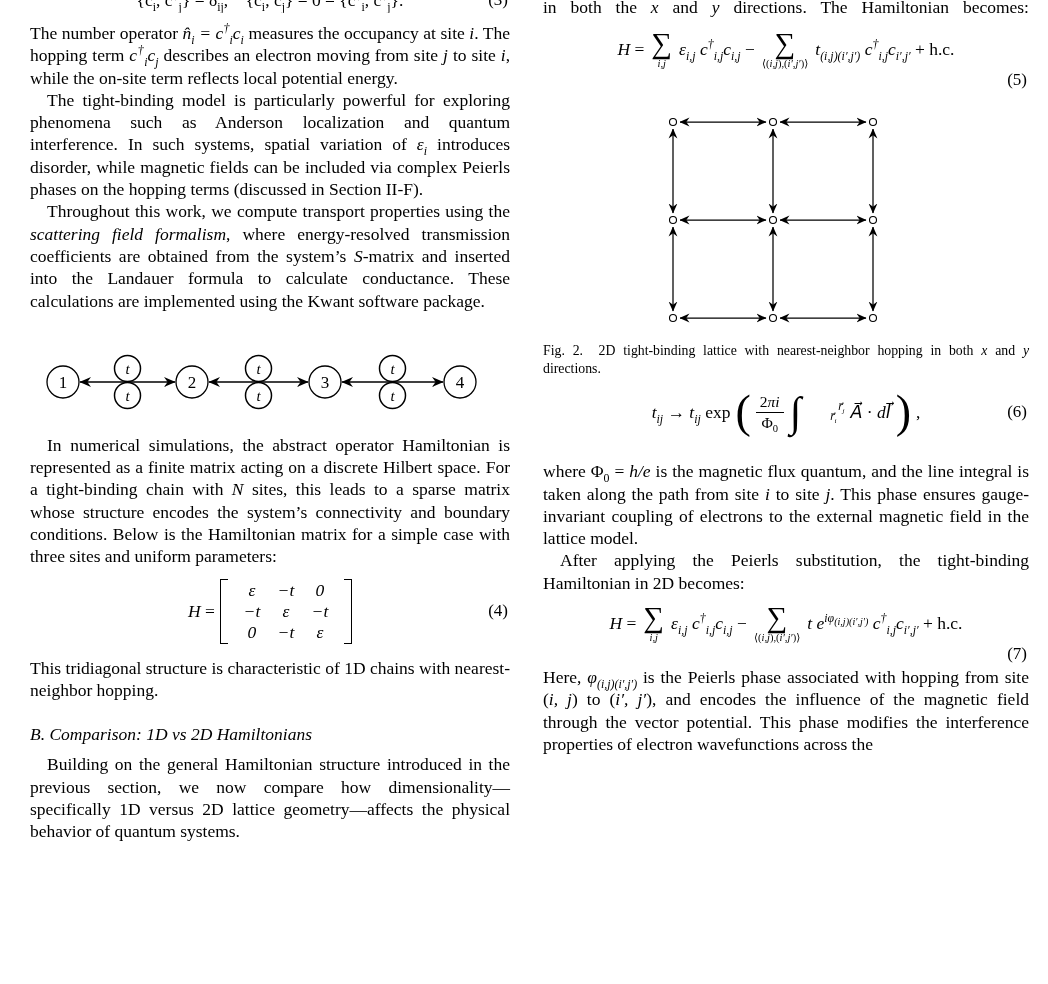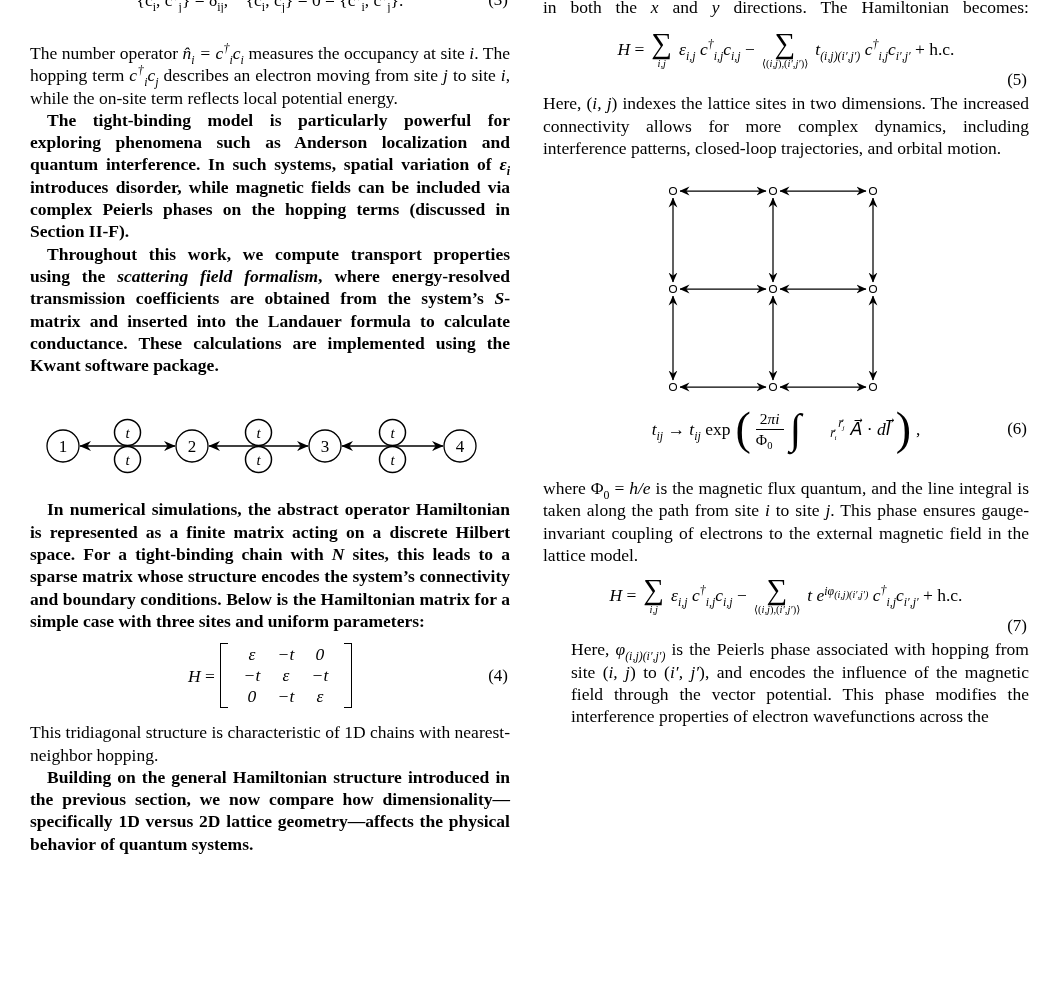--- a/index.html
+++ b/index.html
@@ -5,42 +5,42 @@
   html,body{margin:0;padding:0;}
   body{
     width:1048px;height:984px;position:relative;overflow:hidden;
     background:#ffffff;color:#000000;
     font-family:"Liberation Serif","DejaVu Serif","DejaVu Sans",serif;
   }
   .col{position:absolute;top:0;}
   p.body-text{
     margin:0;font-size:17.5px;line-height:22.3px;text-align:justify;
   }
-  .indent{text-indent:17px;font-weight:bold;}
+  .indent{text-indent:17px;}
   .fill-last{text-align-last:justify;}
   .caption{
     font-size:13.8px;line-height:18px;text-align:justify;color:#000;
   }
   sub,sup{font-size:68%;line-height:0;}
   sup sub{font-size:85%;}
   .equation{
     position:relative;display:flex;align-items:center;justify-content:center;
     font-size:17.5px;line-height:22px;gap:5px;
   }
   .eqnum{
     position:absolute;right:2px;top:50%;transform:translateY(-50%);
     font-style:normal;font-size:17px;
   }
   .eqnum-below{text-align:right;font-size:17px;padding-right:2px;margin-top:0px;}
   .eq-clip{height:13px;overflow:hidden;position:relative;}
   .eq3inner{margin-top:-11px;}
   .bigop{display:inline-flex;flex-direction:column;align-items:center;vertical-align:middle;margin:0 2px;}
   .bigop .op{font-size:29px;line-height:30px;font-style:normal;}
   .bigop .lim{font-size:10.5px;line-height:12px;white-space:nowrap;}
-  .frac{display:inline-flex;flex-direction:column;align-items:flex-start;font-size:15.5px;line-height:18px;vertical-align:middle;}
+  .frac{display:inline-flex;flex-direction:column;align-items:center;font-size:15.5px;line-height:18px;vertical-align:middle;}
   .frac .num{border-bottom:1.3px solid #000;padding:0 4px 1px;}
   .frac .den{padding-top:1px;}
   .intgrp{display:inline-flex;align-items:center;margin:0 1px;}
   .int{font-size:42px;line-height:46px;font-style:normal;}
   .intlims{display:inline-flex;flex-direction:column;justify-content:center;height:48px;font-size:10.5px;line-height:10px;margin-left:-3px;padding-left:40px;}
   .intlims .lo{margin-left:-8px;}
   .bigparen{font-size:46px;line-height:1;font-style:normal;font-weight:400;}
   .matrix{
     display:grid;grid-template-columns:repeat(3,minmax(26px,auto));
     column-gap:8px;font-style:italic;text-align:center;
@@ -62,21 +62,21 @@
 
 <div class="col" style="left:30px;width:480px;">
 
   <div class="eq-clip">
     <div class="equation eq3inner">
       <span>{c<sub>i</sub>, c<sup>†</sup><sub>j</sub>} = δ<sub>ij</sub>,&nbsp;&nbsp;&nbsp;&nbsp;{c<sub>i</sub>, c<sub>j</sub>} = 0 = {c<sup>†</sup><sub>i</sub>, c<sup>†</sup><sub>j</sub>}.</span>
       <span class="eqnum">(3)</span>
     </div>
   </div>
 
-  <p class="body-text" style="margin-top:29px;">The number operator <i>n̂<sub>i</sub> = c<sup>†</sup><sub>i</sub>c<sub>i</sub></i> measures the occupancy at site <i>i</i>. The hopping term <i>c<sup>†</sup><sub>i</sub>c<sub>j</sub></i> describes an electron moving from site <i>j</i> to site <i>i</i>, while the on-site term reflects local potential energy.</p>
+  <p class="body-text" style="margin-top:9px;">The number operator <i>n̂<sub>i</sub> = c<sup>†</sup><sub>i</sub>c<sub>i</sub></i> measures the occupancy at site <i>i</i>. The hopping term <i>c<sup>†</sup><sub>i</sub>c<sub>j</sub></i> describes an electron moving from site <i>j</i> to site <i>i</i>, while the on-site term reflects local potential energy.</p>
 
   <p class="body-text indent">The tight-binding model is particularly powerful for exploring phenomena such as Anderson localization and quantum interference. In such systems, spatial variation of <i>ε<sub>i</sub></i> introduces disorder, while magnetic fields can be included via complex Peierls phases on the hopping terms (discussed in Section II-F).</p>
 
   <p class="body-text indent">Throughout this work, we compute transport properties using the <i>scattering field formalism</i>, where energy-resolved transmission coefficients are obtained from the system’s <i>S</i>-matrix and inserted into the Landauer formula to calculate conductance. These calculations are implemented using the Kwant software package.</p>
 
   <svg class="fig" width="480" height="64" viewBox="0 0 480 64" style="margin-top:36px;">
     <defs>
       <marker id="ah1" viewBox="0 0 10 10" refX="9.5" refY="5" markerWidth="9" markerHeight="9" orient="auto-start-reverse">
         <path d="M0,0.6 L10,5 L0,9.4 L3.2,5 z" fill="#000"></path>
       </marker>
@@ -130,20 +130,21 @@
       <span>0</span>
       <span>−t</span>
       <span>ε</span>
     </span>
     <span class="mbracket mb-r"></span>
     <span class="eqnum">(4)</span>
   </div>
 
   <p class="body-text">This tridiagonal structure is characteristic of 1D chains with nearest-neighbor hopping.</p>
 
+  <h3 class="subheading">B. Comparison: 1D vs 2D Hamiltonians</h3>
 
   <p class="body-text indent">Building on the general Hamiltonian structure introduced in the previous section, we now compare how dimensionality—specifically 1D versus 2D lattice geometry—affects the physical behavior of quantum systems.</p>
 
 </div>
 
 <div class="col" style="left:543px;width:486px;">
 
   <p class="body-text fill-last" style="margin-top:-4px;">in both the <i>x</i> and <i>y</i> directions. The Hamiltonian becomes:</p>
 
   <div class="equation" style="margin-top:10px;">
@@ -154,21 +155,20 @@
     </span>
     <span><i>ε<sub>i,j</sub> c<sup>†</sup><sub>i,j</sub>c<sub>i,j</sub></i> −</span>
     <span class="bigop">
       <span class="op">∑</span>
       <span class="lim">⟨(<i>i,j</i>),(<i>i′,j′</i>)⟩</span>
     </span>
     <span><i>t<sub>(i,j)(i′,j′)</sub> c<sup>†</sup><sub>i,j</sub>c<sub>i′,j′</sub></i> + h.c.</span>
   </div>
   <div class="eqnum-below">(5)</div>
 
-  <p class="body-text" style="margin-top:2px;">Here, (<i>i, j</i>) indexes the lattice sites in two dimensions. The increased connectivity allows for more complex dynamics, including interference patterns, closed-loop trajectories, and orbital motion.</p>
 
   <svg class="fig" width="486" height="212" viewBox="0 0 486 212" style="margin-top:24px;">
     <defs>
       <marker id="ah2" viewBox="0 0 10 10" refX="9.5" refY="5" markerWidth="8" markerHeight="8" orient="auto-start-reverse">
         <path d="M0,0.6 L10,5 L0,9.4 L3.2,5 z" fill="#000"></path>
       </marker>
     </defs>
     <g stroke="#000" stroke-width="1.25">
       <line x1="137" y1="8" x2="223" y2="8" marker-start="url(#ah2)" marker-end="url(#ah2)"></line>
       <line x1="237" y1="8" x2="323" y2="8" marker-start="url(#ah2)" marker-end="url(#ah2)"></line>
@@ -189,20 +189,21 @@
         <circle cx="330" cy="8" r="3.5"></circle>
       <circle cx="130" cy="106" r="3.5"></circle>
         <circle cx="230" cy="106" r="3.5"></circle>
         <circle cx="330" cy="106" r="3.5"></circle>
       <circle cx="130" cy="204" r="3.5"></circle>
         <circle cx="230" cy="204" r="3.5"></circle>
         <circle cx="330" cy="204" r="3.5"></circle>
     </g>
   </svg>
 
+  <div class="caption" style="margin-top:16px;">Fig. 2.&nbsp;&nbsp;2D tight-binding lattice with nearest-neighbor hopping in both <i>x</i> and <i>y</i> directions.</div>
 
 
   <div class="equation" style="margin:10px 0 10px 0;">
     <span><i>t<sub>ij</sub></i> → <i>t<sub>ij</sub></i> exp</span>
     <span class="bigparen">(</span>
     <span class="frac">
       <span class="num">2<i>πi</i></span>
       <span class="den">Φ<sub>0</sub></span>
     </span>
     <span class="intgrp">
@@ -213,30 +214,31 @@
       </span>
     </span>
     <span><i>A⃗</i> · <i>dl⃗</i></span>
     <span class="bigparen">)</span>
     <span>,</span>
     <span class="eqnum">(6)</span>
   </div>
 
   <p class="body-text" style="margin-top:24px;font-family:Liberation Serif, serif;">where Φ<sub>0</sub> = <i>h/e</i> is the magnetic flux quantum, and the line integral is taken along the path from site <i>i</i> to site <i>j</i>. This phase ensures gauge-invariant coupling of electrons to the external magnetic field in the lattice model.</p>
 
+  <p class="body-text indent">After applying the Peierls substitution, the tight-binding Hamiltonian in 2D becomes:</p>
 
   <div class="equation" style="margin-top:8px;">
     <span><i>H</i> =</span>
     <span class="bigop">
       <span class="op">∑</span>
       <span class="lim"><i>i,j</i></span>
     </span>
     <span><i>ε<sub>i,j</sub> c<sup>†</sup><sub>i,j</sub>c<sub>i,j</sub></i> −</span>
     <span class="bigop">
       <span class="op">∑</span>
       <span class="lim">⟨(<i>i,j</i>),(<i>i′,j′</i>)⟩</span>
     </span>
     <span><i>t e<sup>iφ<sub>(i,j)(i′,j′)</sub></sup> c<sup>†</sup><sub>i,j</sub>c<sub>i′,j′</sub></i> + h.c.</span>
   </div>
   <div class="eqnum-below">(7)</div>
 
-  <p class="body-text" style="margin-top:2px;margin-left:28px;">Here, <i>φ<sub>(i,j)(i′,j′)</sub></i> is the Peierls phase associated with hopping from site (<i>i, j</i>) to (<i>i′, j′</i>), and encodes the influence of the magnetic field through the vector potential. This phase modifies the interference properties of electron wavefunctions across the</p>
+  <p class="body-text" style="margin-top:2px;">Here, <i>φ<sub>(i,j)(i′,j′)</sub></i> is the Peierls phase associated with hopping from site (<i>i, j</i>) to (<i>i′, j′</i>), and encodes the influence of the magnetic field through the vector potential. This phase modifies the interference properties of electron wavefunctions across the</p>
 </div>
 
 </body></html>

